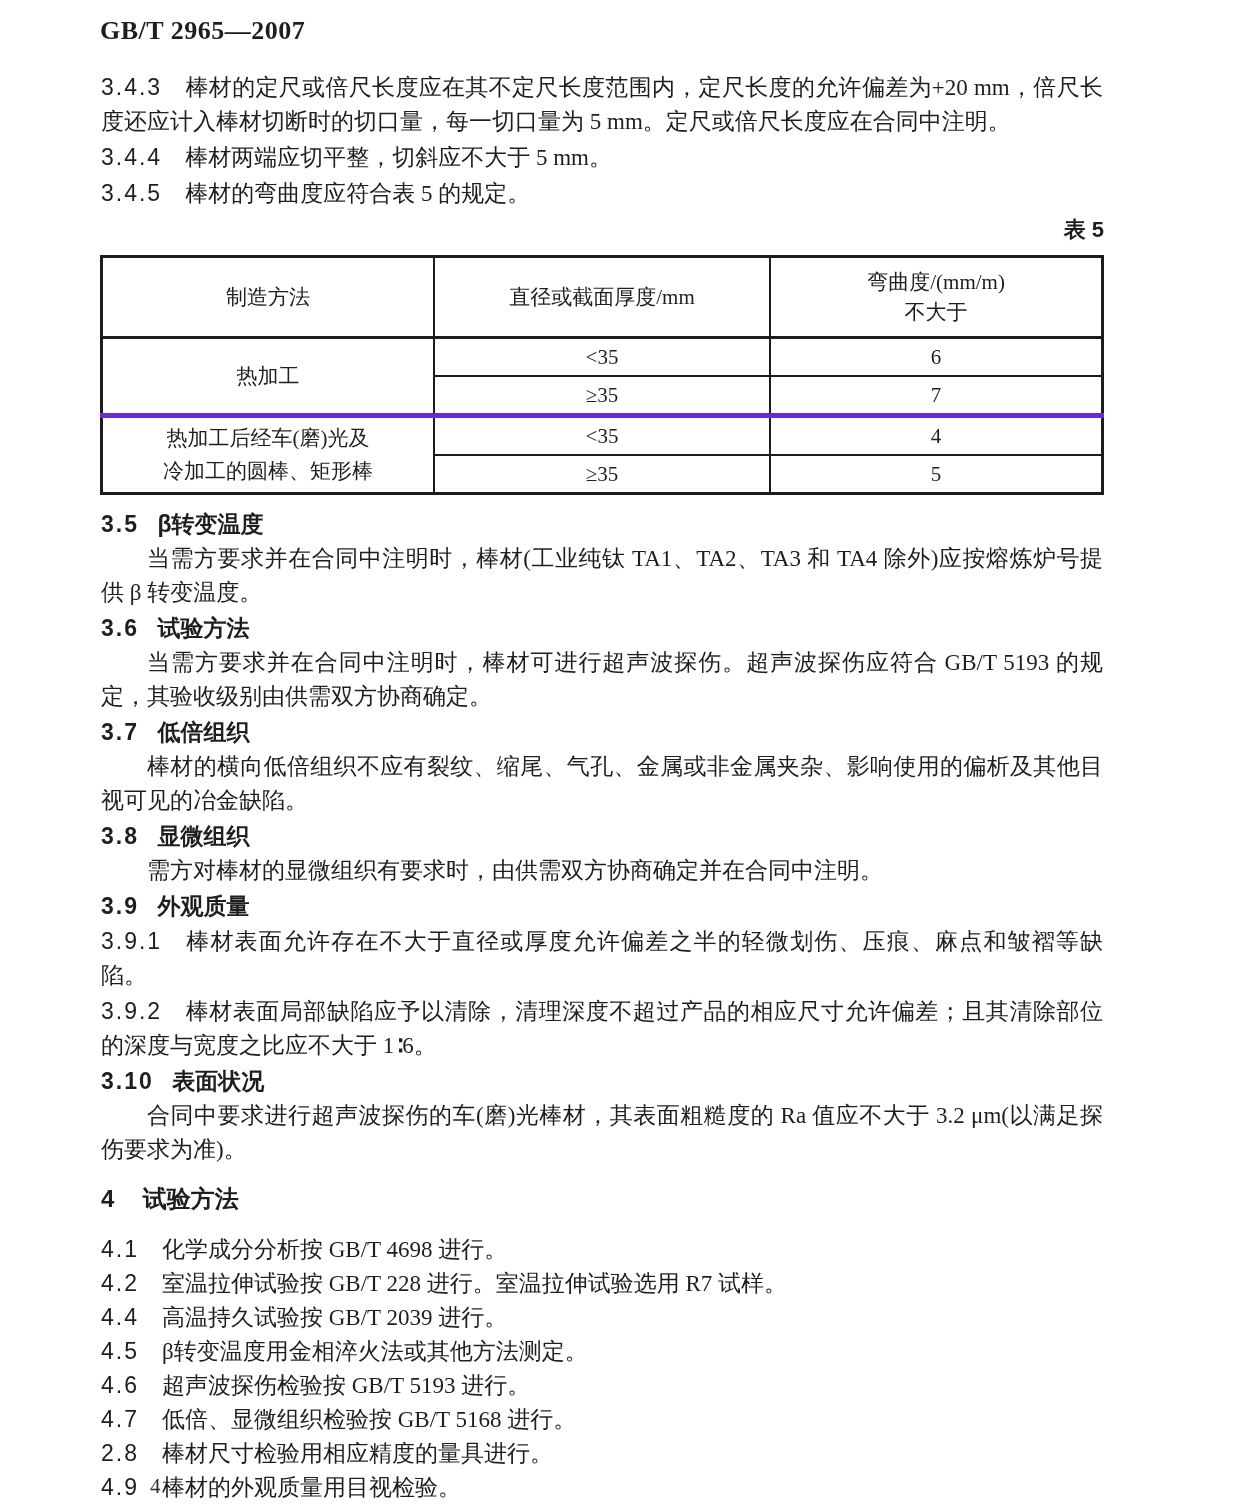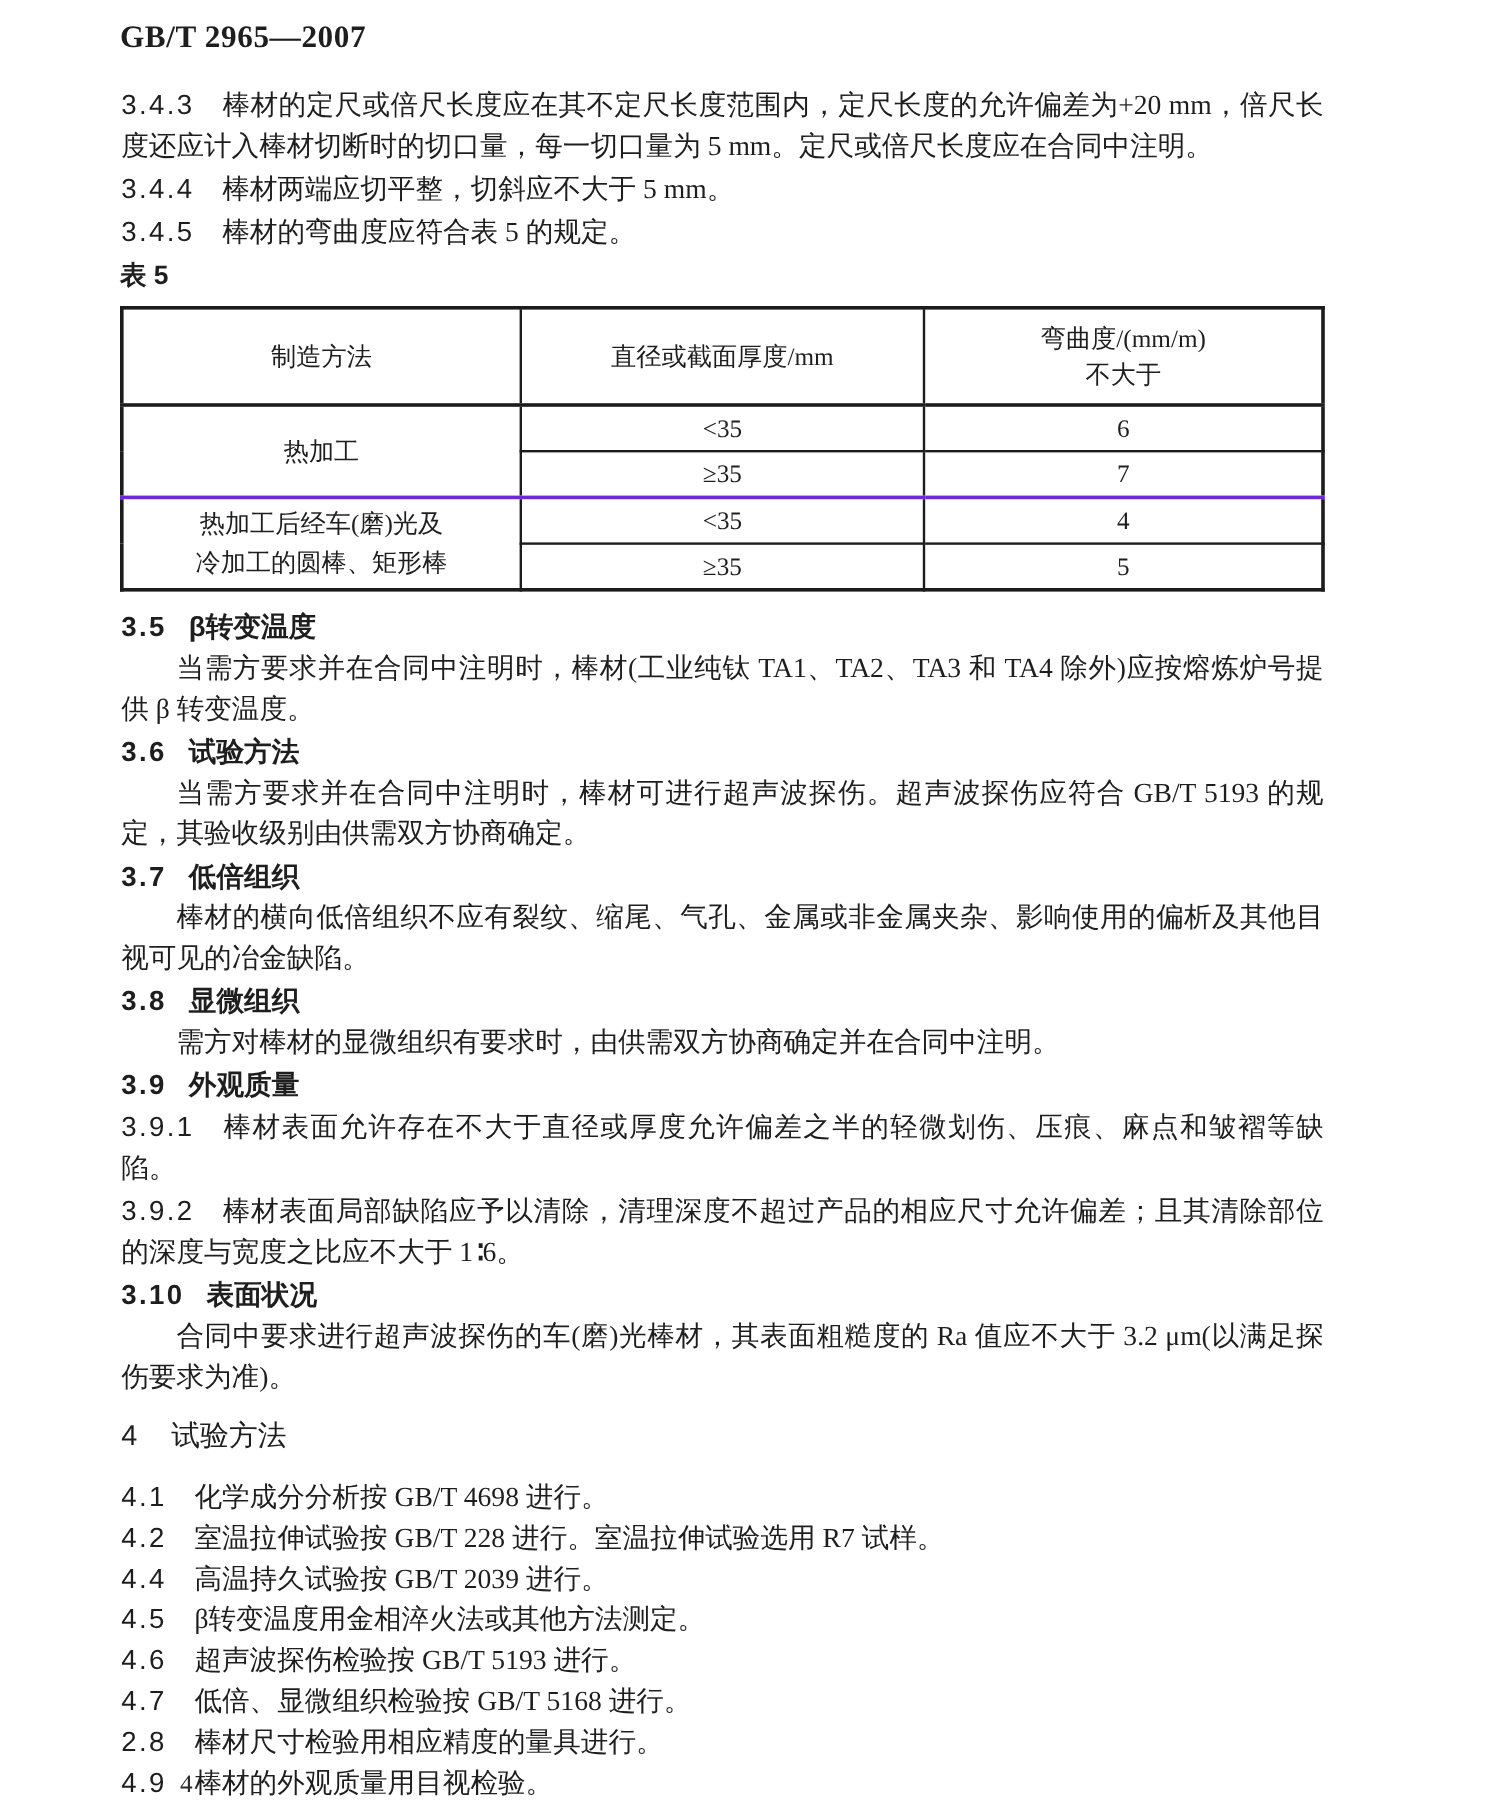--- a/index.html
+++ b/index.html
@@ -38,21 +38,21 @@
     font-family:"Liberation Sans","DejaVu Sans",sans-serif;
     font-weight:bold;
   }
   .sec-head .num {
     letter-spacing:2px;
     padding-right:0.8em;
     white-space:nowrap;
   }
   .indent { text-indent:2em; }
   .table-title {
-    text-align:left;
+    text-align:right;
     font-family:"Liberation Sans","DejaVu Sans",sans-serif;
     font-weight:bold;
     font-size:22px;
     margin:4px 0 10px 0;
     line-height:30px;
   }
   table.t5 {
     width:100%;
     border-collapse:collapse;
     table-layout:fixed;
@@ -62,25 +62,25 @@
   }
   table.t5 th, table.t5 td {
     border:2px solid #1c1c1c;
     text-align:center;
     vertical-align:middle;
     font-weight:normal;
     padding:0 4px;
   }
   tr.t-head th { height:78px; border-bottom:3px solid #1c1c1c; }
   tr.t-row td { height:36px; }
-  tr.group-sep td { border-top:3px solid #6d28d9; }
+  tr.group-sep td { border-top:5px solid #6d28d9; }
   td.two-line div { line-height:33px; }
   .chapter-head {
     font-family:"Liberation Sans","DejaVu Sans",sans-serif;
-    font-weight:normal;
+    font-weight:bold;
     font-size:24px;
     margin-top:14px;
     margin-bottom:16px;
     line-height:36px;
   }
   .chapter-head .num { letter-spacing:2px; padding-right:1.1em; }
   .mt-sec { margin-top:12px; }
   .list-item { line-height:33px; }
   .page-number {
     position:absolute;

